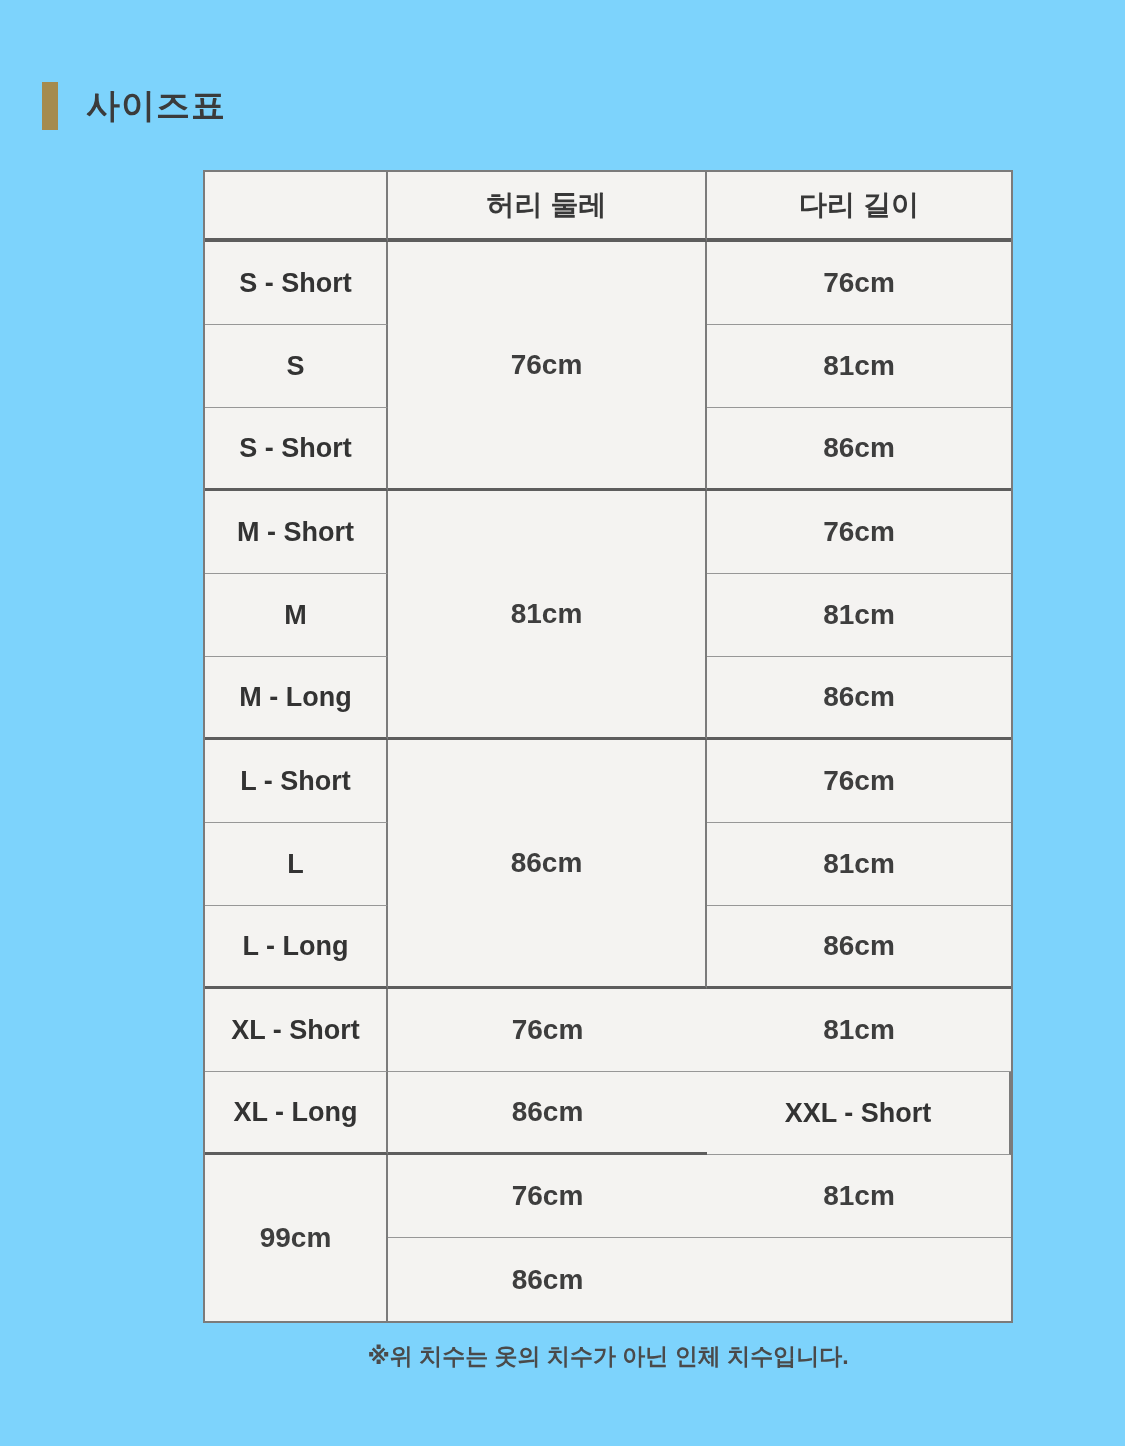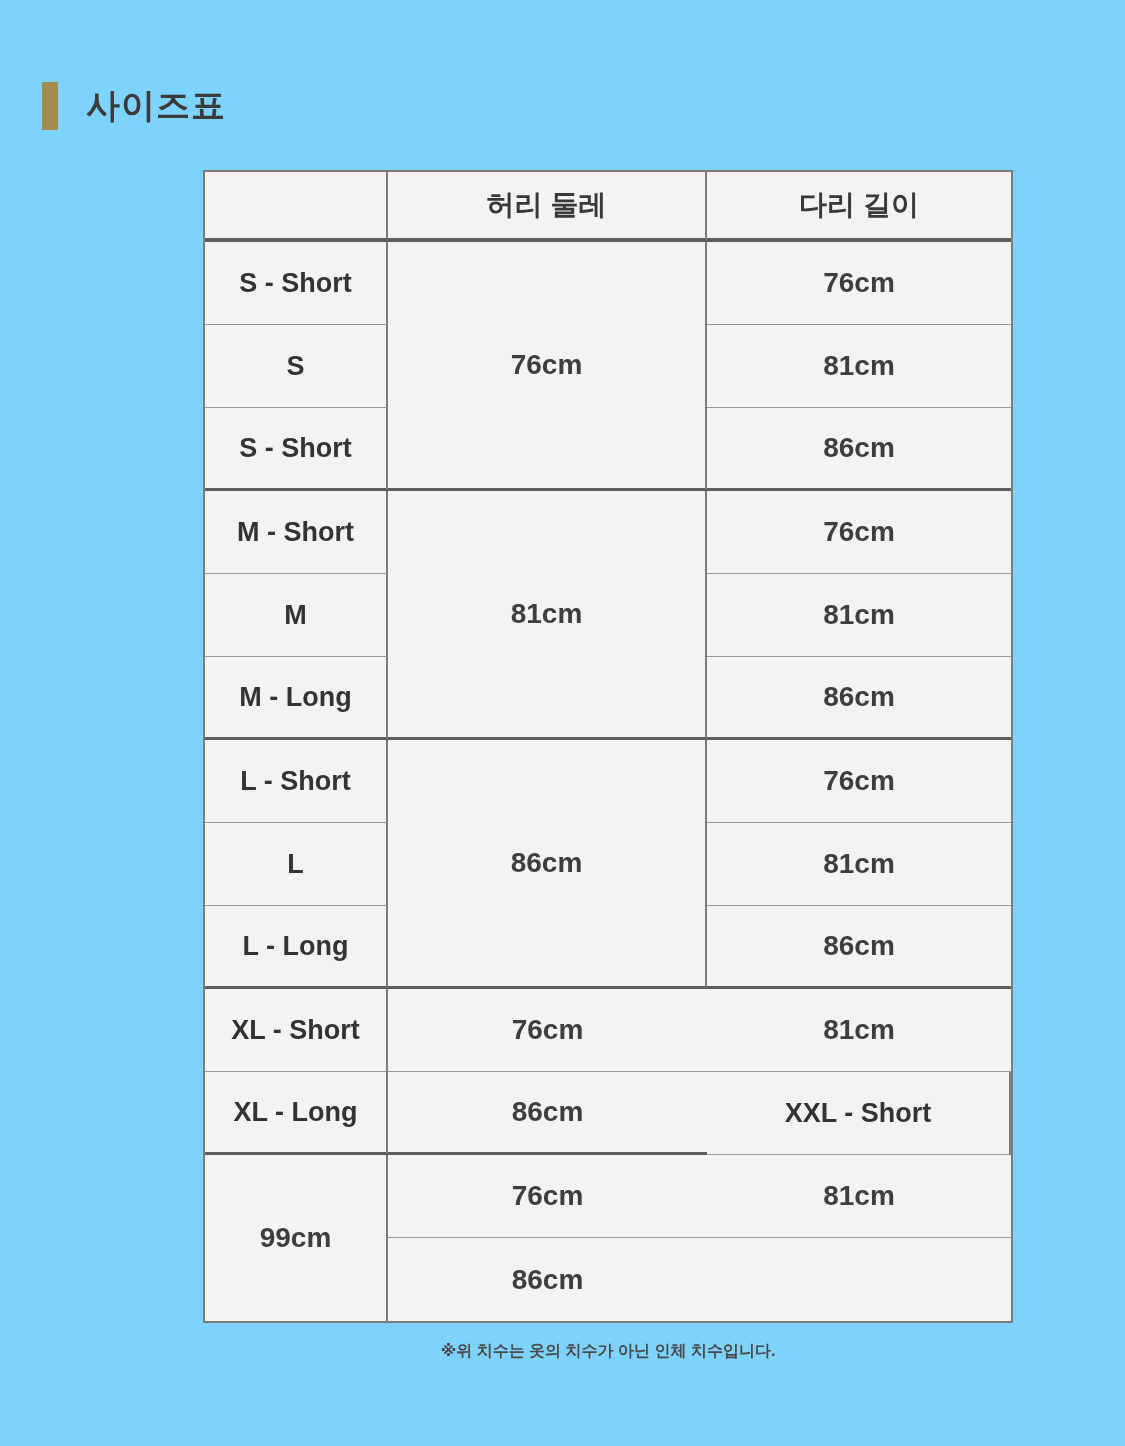--- a/index.html
+++ b/index.html
@@ -45,21 +45,21 @@
   }
   .body-cell { height: 83px; font-size: 28px; }
   .size-cell { font-size: 27px; color: #333333; }
   .waist-cell { grid-row: span 3; height: auto; }
   .group-end { border-bottom: 3px solid #5d5d5d; }
   .last-row { border-bottom: none; text-align: right; }
 
   .footnote {
     margin: 18px 0 8px 0;
     text-align: center;
-    font-size: 16px;
+    font-size: 23px;
     font-weight: bold;
     color: #4a4a4a;
   }
 </style>
 </head>
 <body>
 
 <div class="page">
 
   <div class="title-block">

